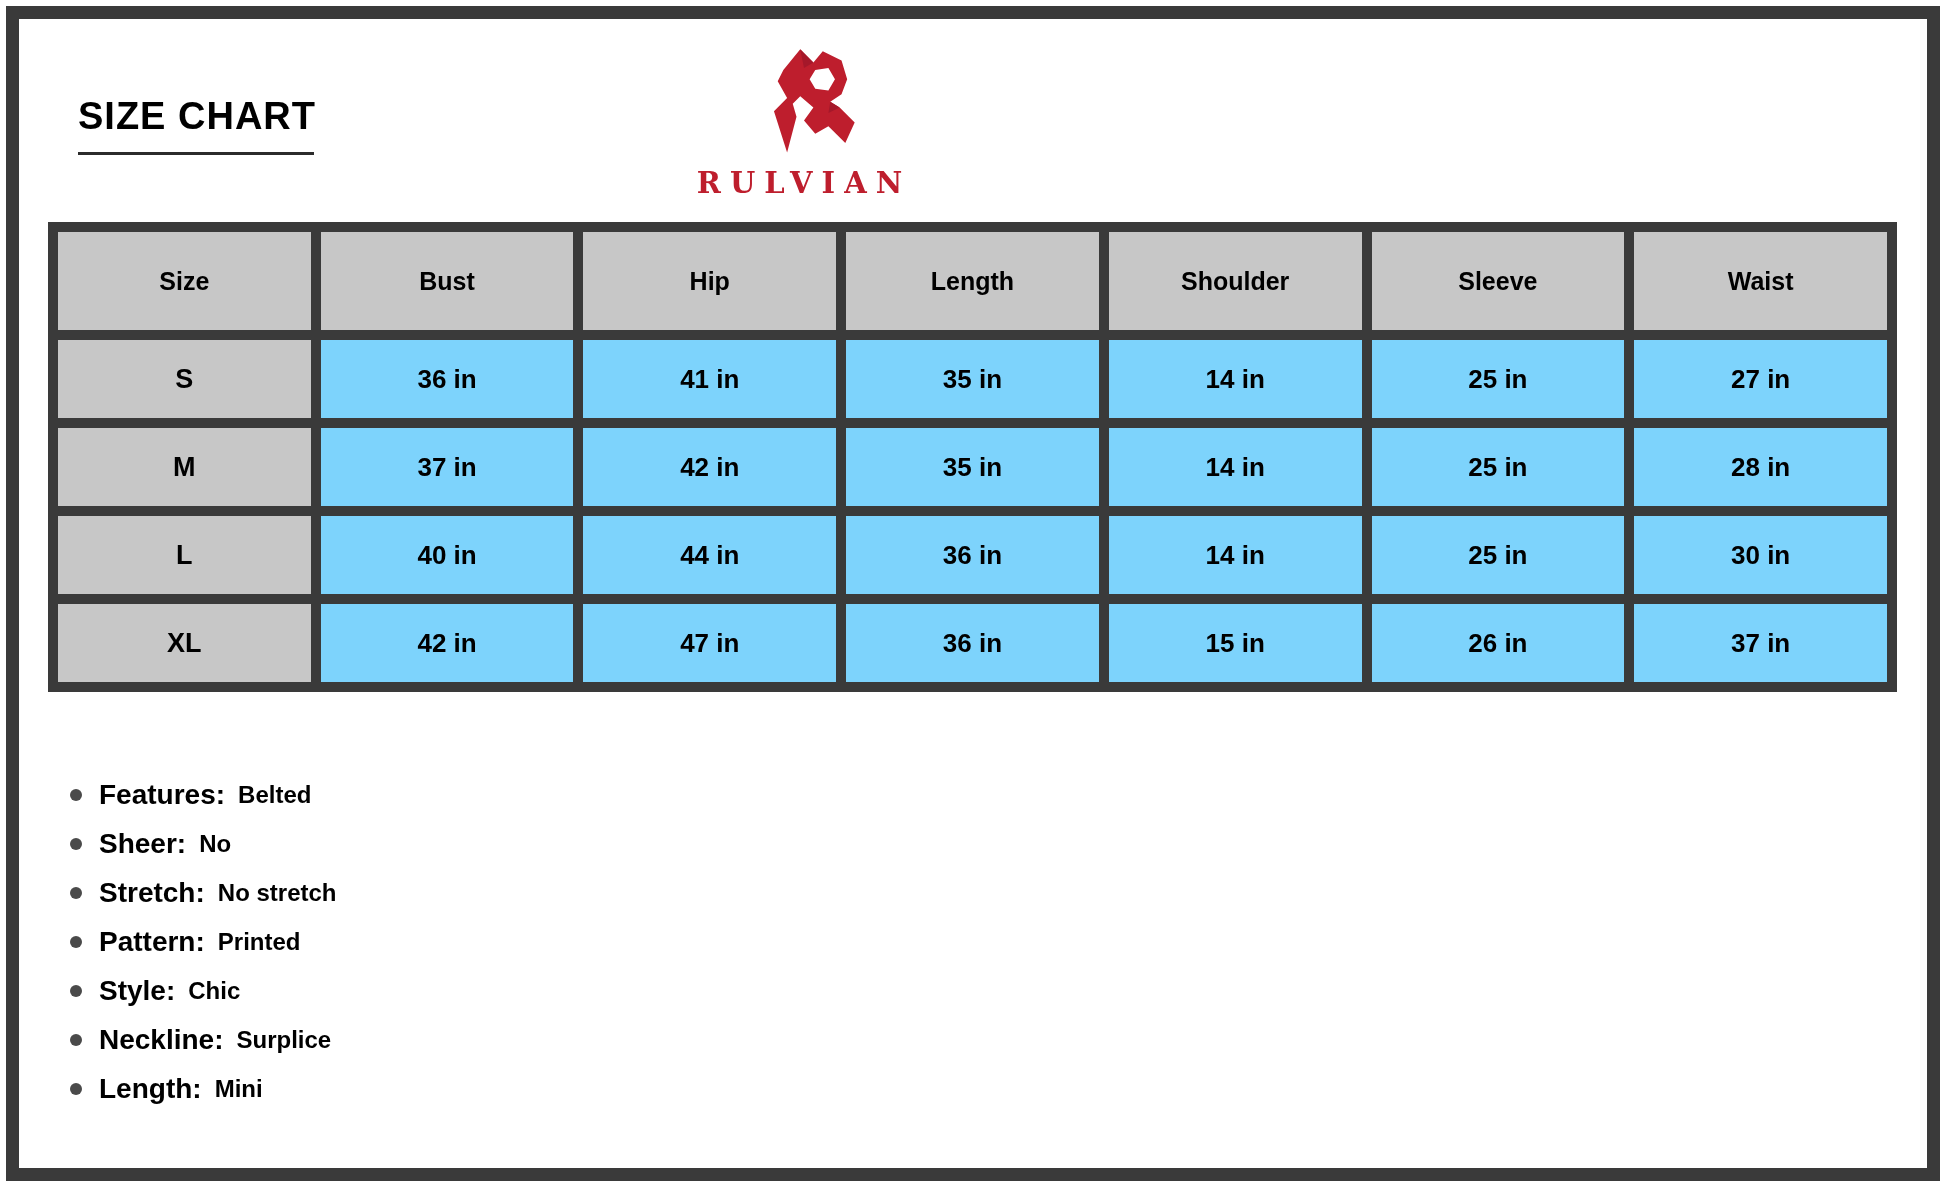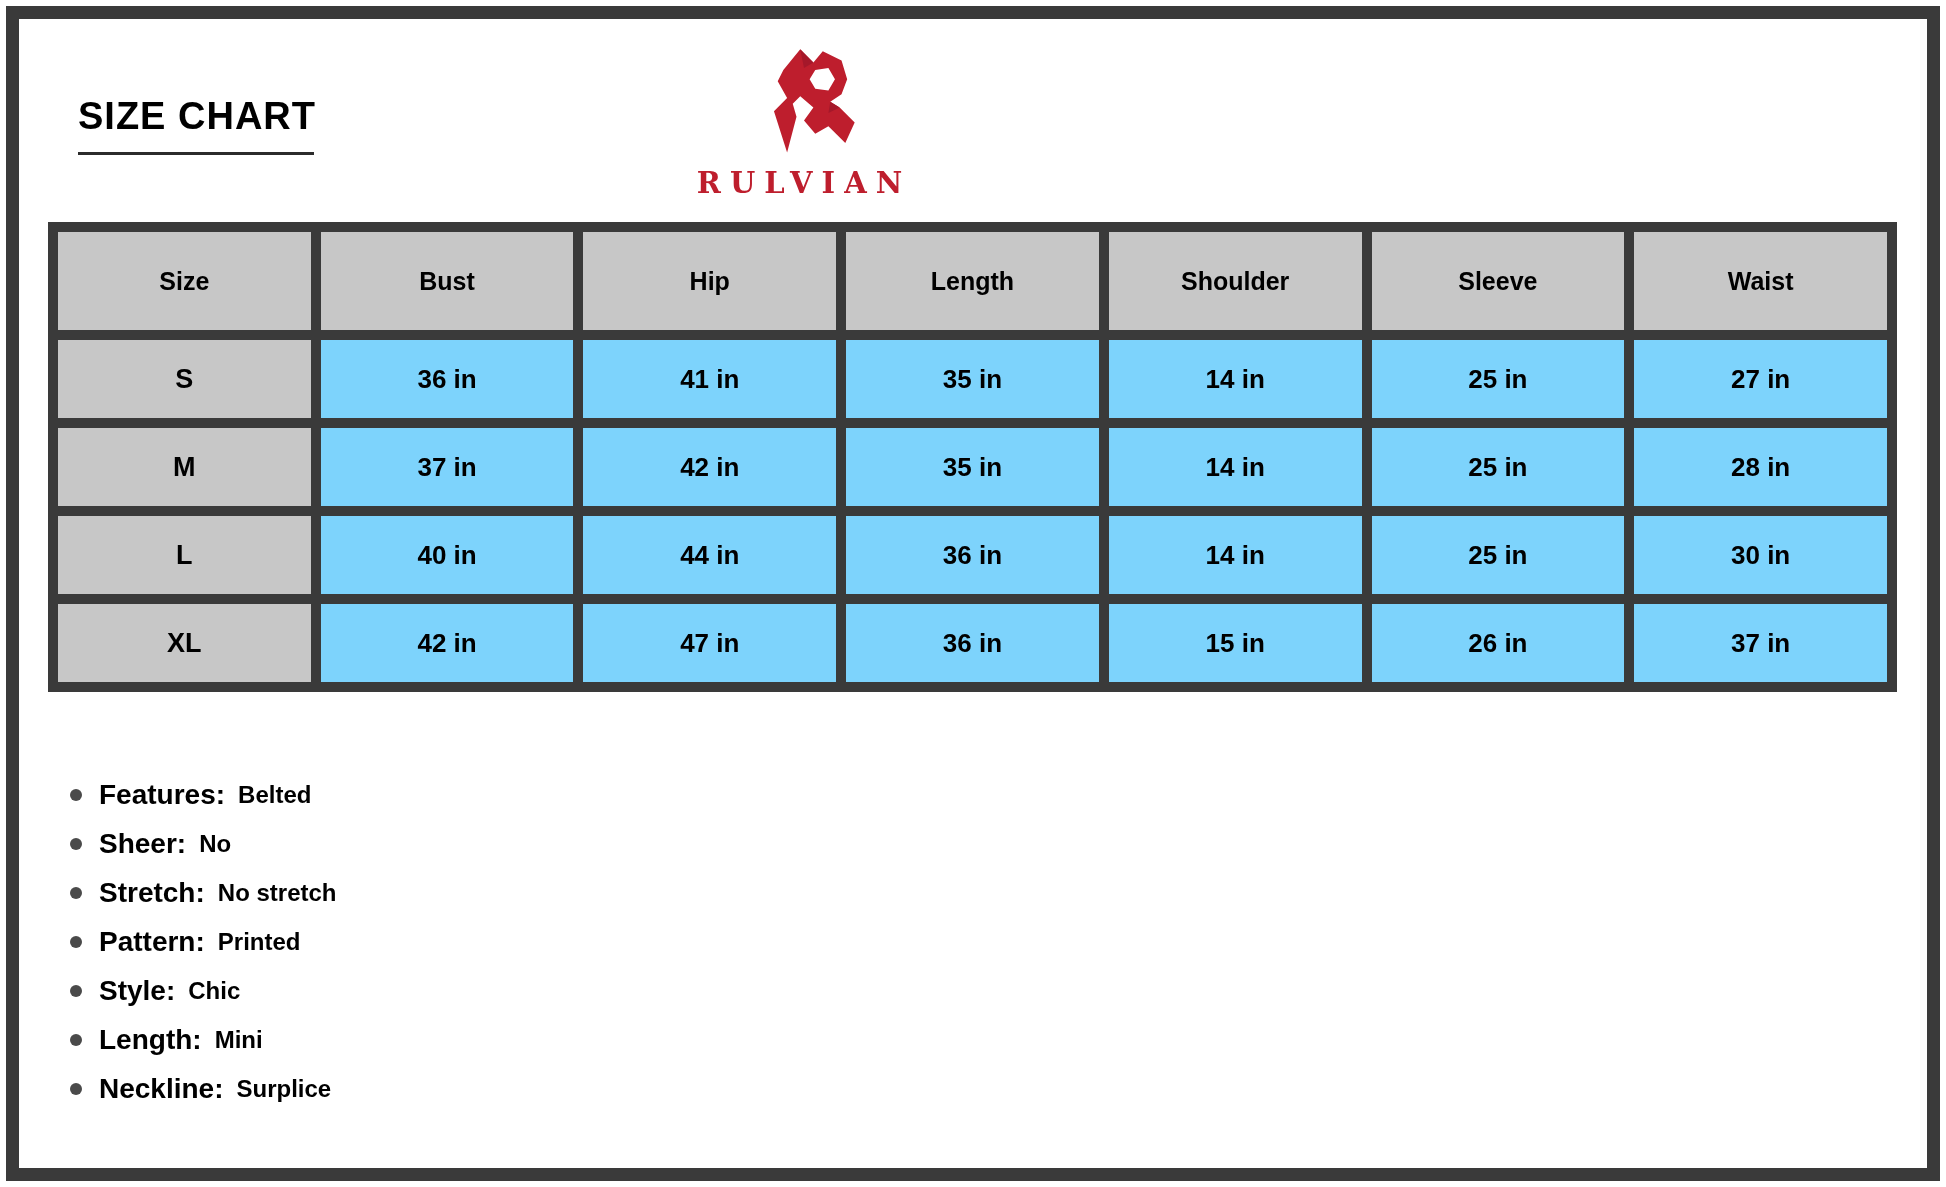--- a/index.html
+++ b/index.html
@@ -207,21 +207,21 @@
     <span class="label">Pattern:</span>
     <span class="value">Printed</span>
   </li>
   <li>
     <span class="dot"></span>
     <span class="label">Style:</span>
     <span class="value">Chic</span>
   </li>
   <li>
     <span class="dot"></span>
+    <span class="label">Neckline:</span>
+    <span class="value">Surplice</span>
+  </li>
+  <li>
+    <span class="dot"></span>
     <span class="label">Length:</span>
     <span class="value">Mini</span>
   </li>
-  <li>
-    <span class="dot"></span>
-    <span class="label">Neckline:</span>
-    <span class="value">Surplice</span>
-  </li>
 </ul>
 
 </body></html>

